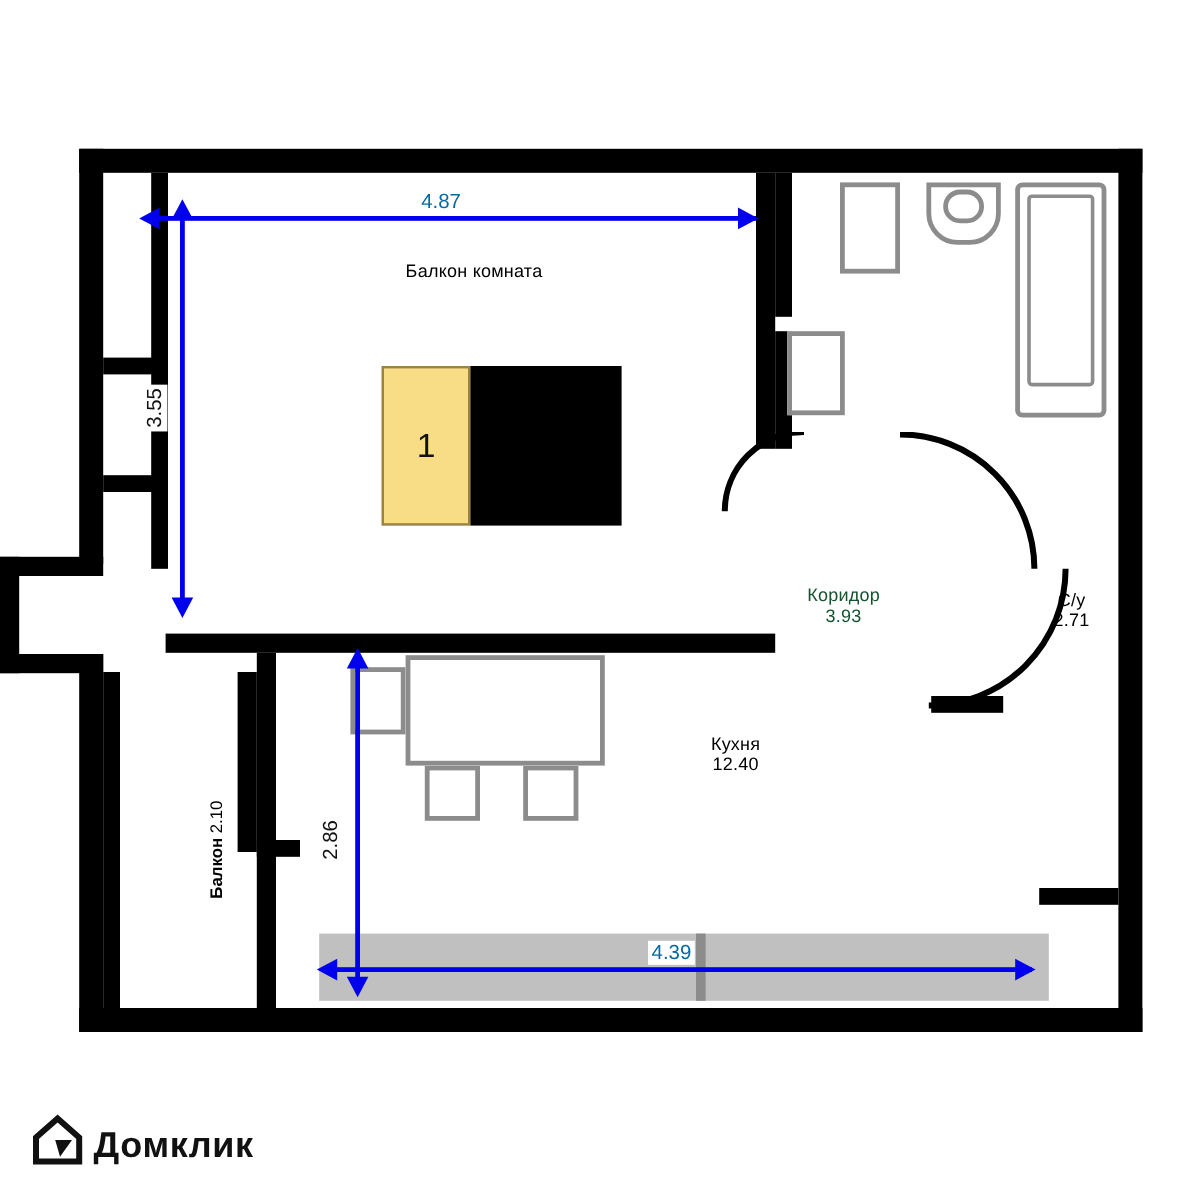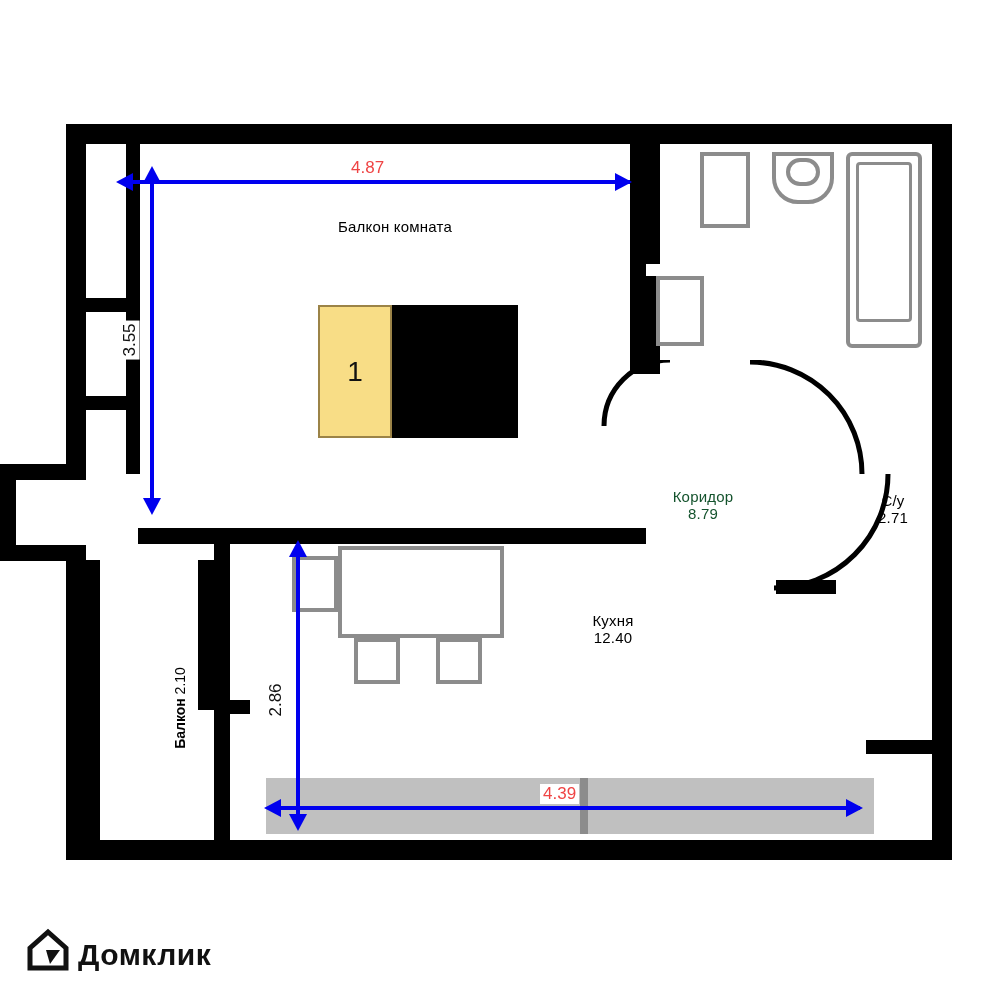--- a/index.html
+++ b/index.html
@@ -27,21 +27,21 @@
        transform:rotate(-90deg);transform-origin:50% 50%;}
 
   
   .badge{position:absolute;background:#f8dd86;border:2px solid #9b8347;
          box-sizing:border-box;display:flex;align-items:center;
          justify-content:center;font-size:28px;color:#111;}
 
   
   .dim-h{position:absolute;height:0;border-top:4px solid #0000ee;}
   .dim-v{position:absolute;width:0;border-left:4px solid #0000ee;}
-  .dim-txt{position:absolute;color:#ef4444;font-size:17px;white-space:nowrap;
+  .dim-txt{position:absolute;color:#0369a1;font-size:17px;white-space:nowrap;
            background:#ffffff;padding:0 3px;}
   .dim-txt-v{position:absolute;color:#111;font-size:17px;white-space:nowrap;
            background:#ffffff;padding:0 3px;
            transform:rotate(-90deg);transform-origin:50% 50%;}
   .arrow{position:absolute;width:0;height:0;}
   .ar-left{border-top:9px solid transparent;border-bottom:9px solid transparent;
            border-right:17px solid #0000ee;}
   .ar-right{border-top:9px solid transparent;border-bottom:9px solid transparent;
            border-left:17px solid #0000ee;}
   .ar-up{border-left:9px solid transparent;border-right:9px solid transparent;
@@ -117,21 +117,21 @@
     <b>Балкон комната</b>
   </div>
 
   <div class="lbl" style="left:528px; top:612px; width:170px;">
     <b>Кухня</b>
     <span class="area">12.40</span>
   </div>
 
   <div class="lbl" style="left:628px; top:488px; width:150px; color:#14532d;">
     <b>Коридор</b>
-    <span class="area">8.79</span>
+    <span class="area">3.93</span>
   </div>
 
   <div class="lbl" style="left:838px; top:492px; width:110px;">
     <b>С/у</b>
     <span class="area">2.71</span>
   </div>
 
   <div class="lbl-vert" style="left:95px; top:700px; width:170px;">
     <b>Балкон</b>
     <span class="area">2.10</span>

